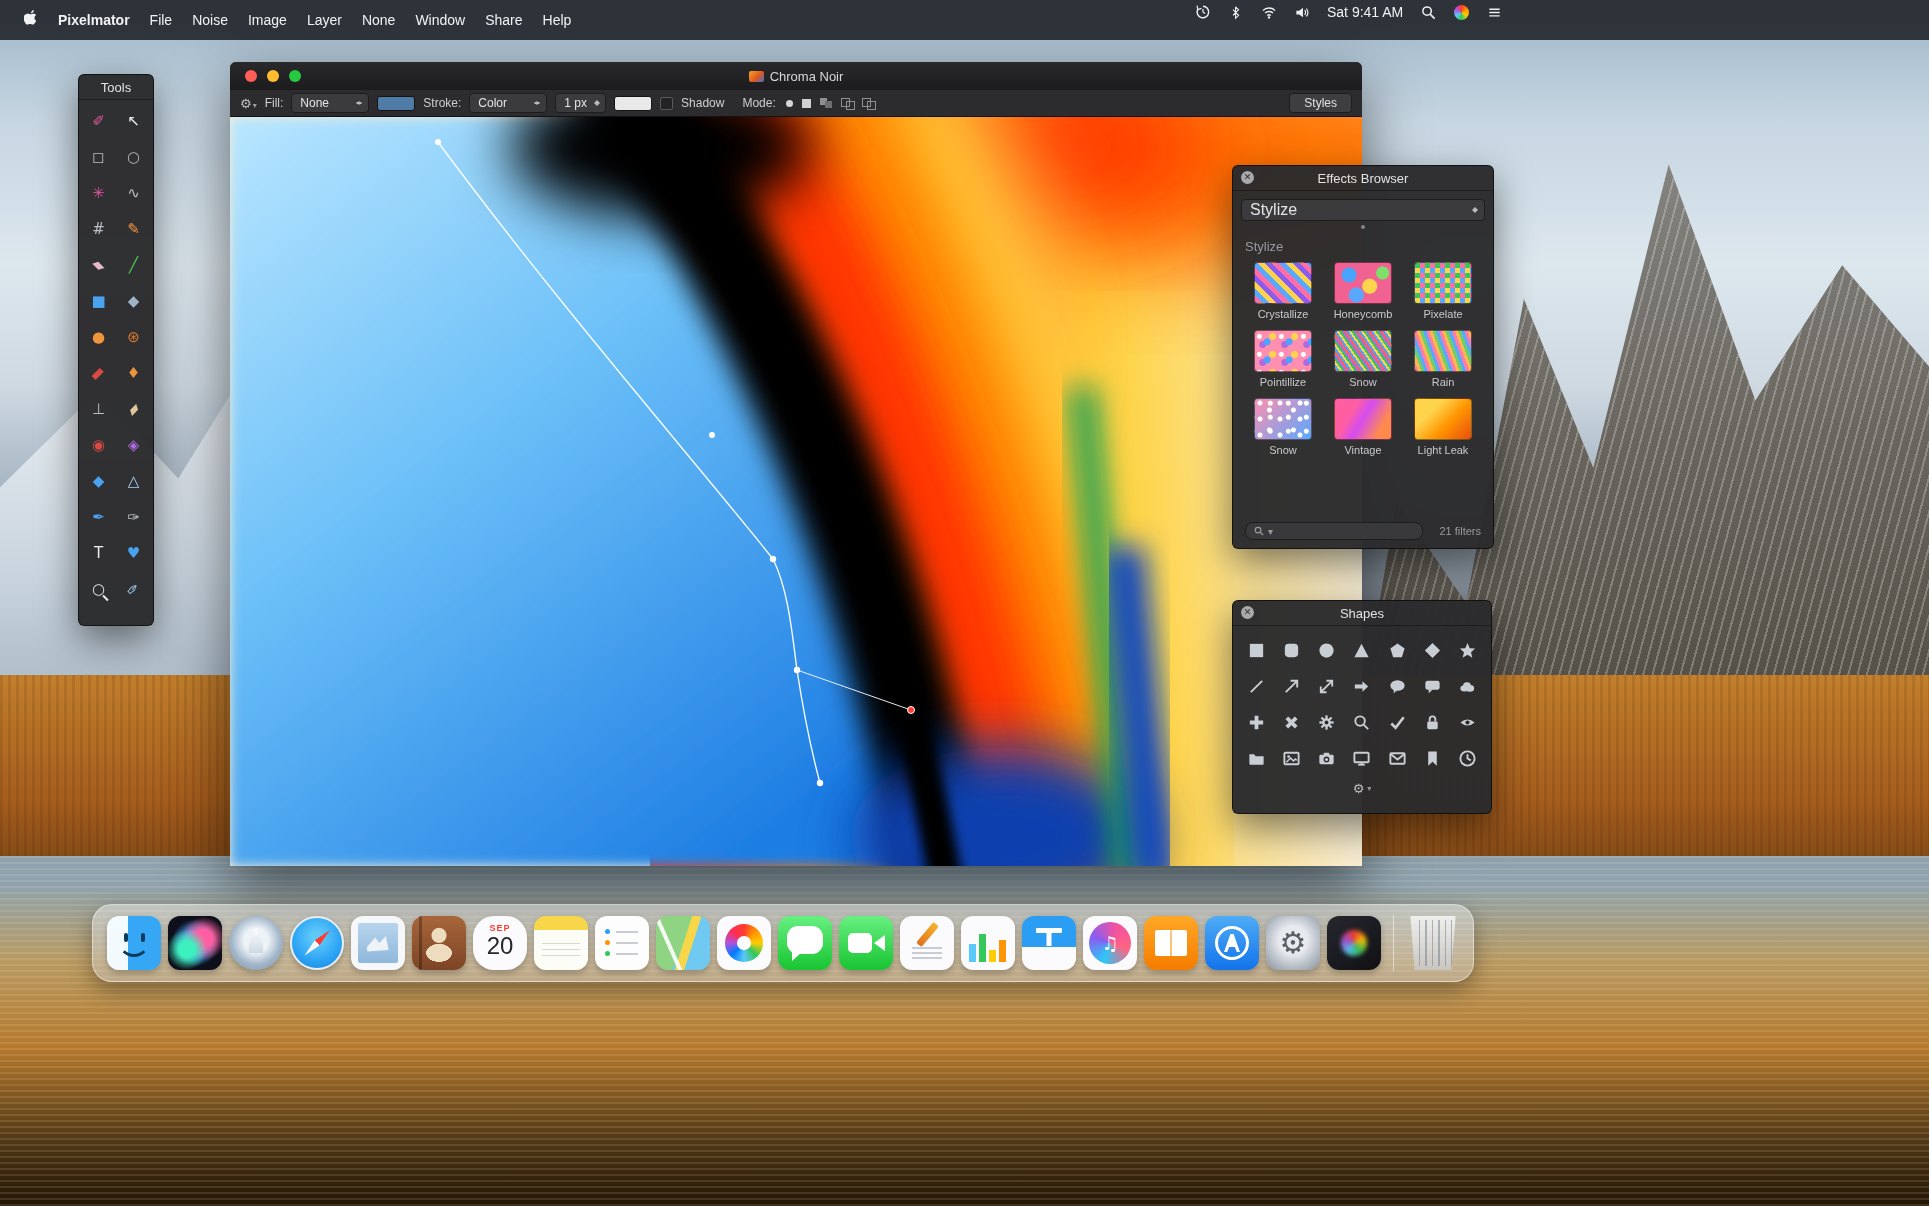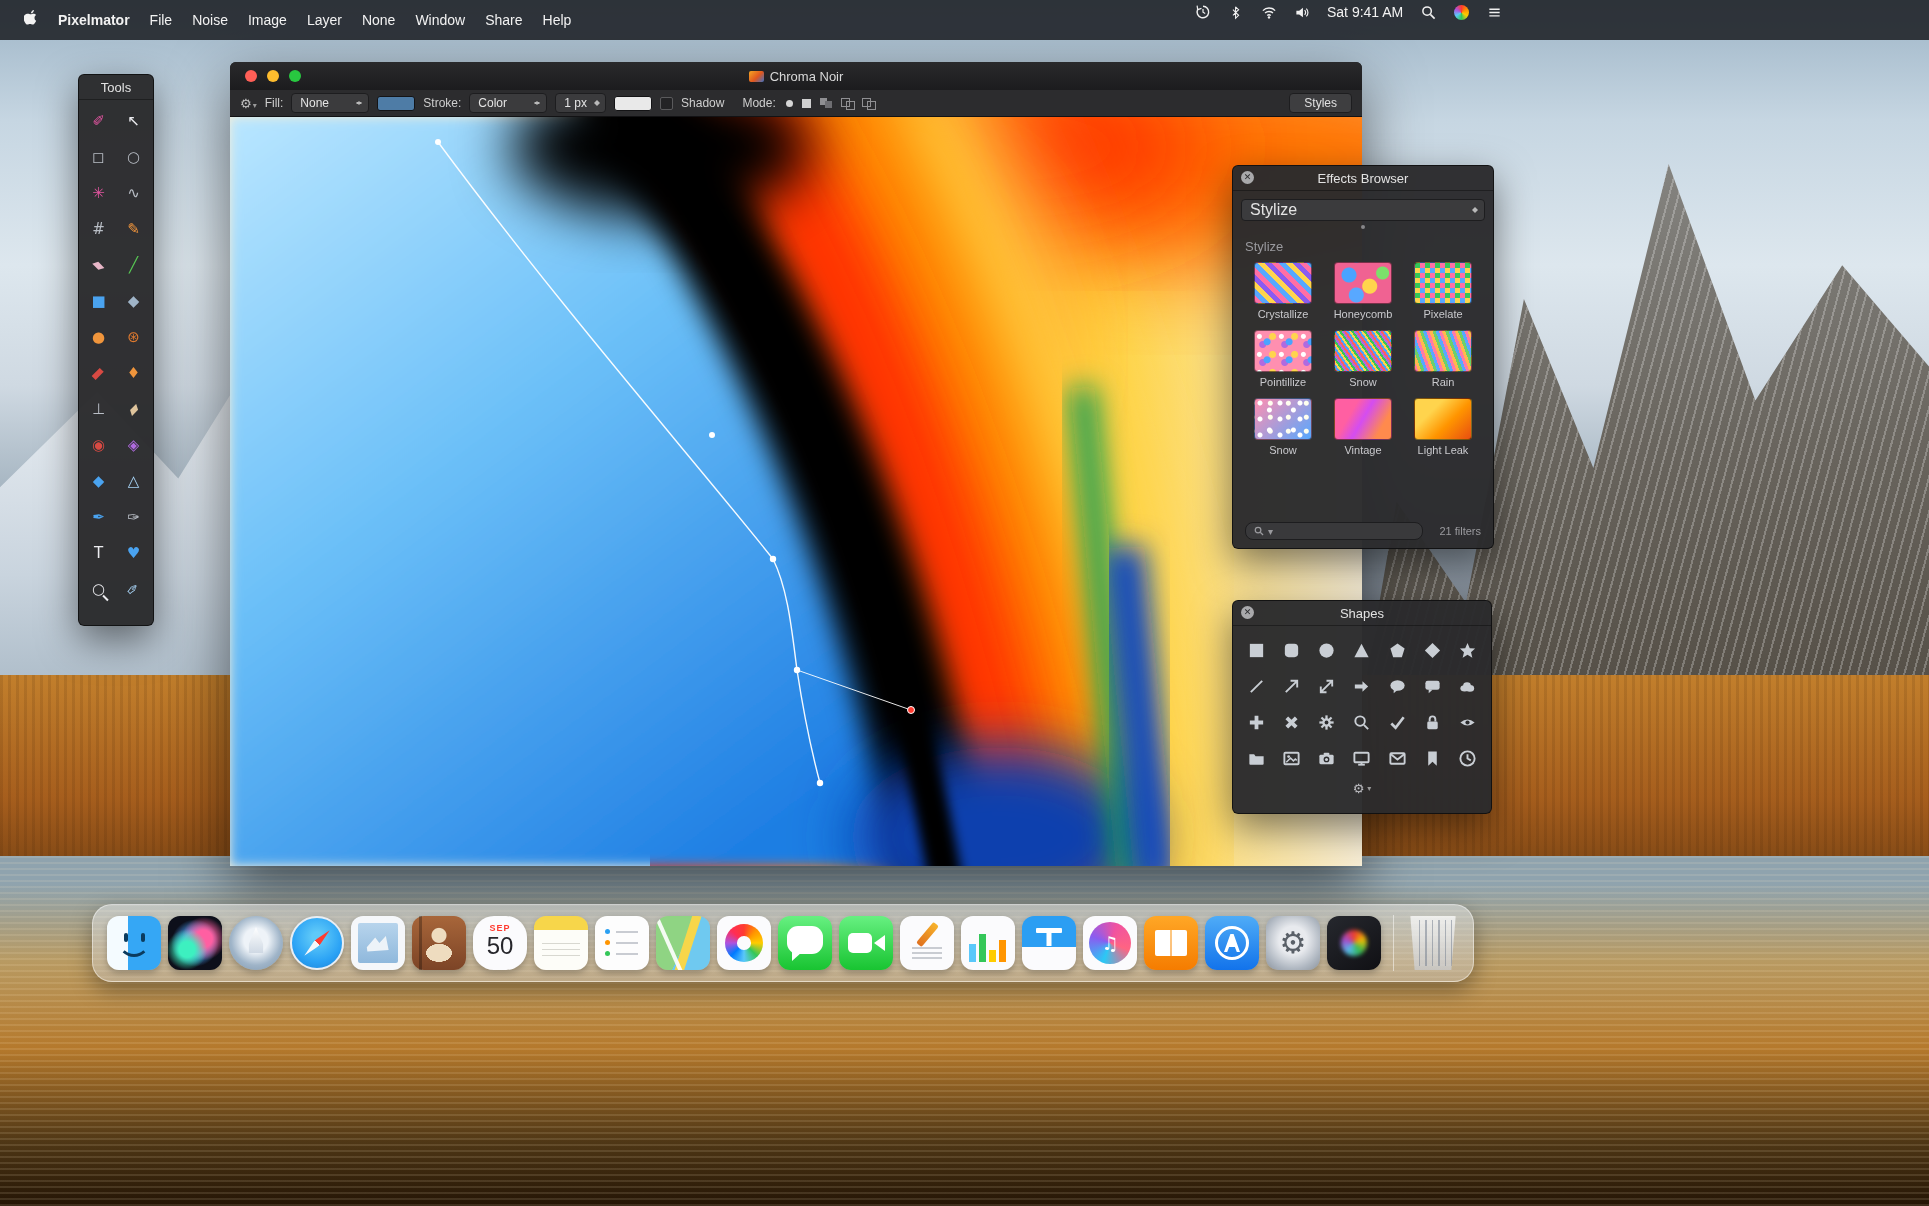--- a/index.html
+++ b/index.html
@@ -715,21 +715,21 @@
 
   <div class="dock">
     <span class="di dk-finder"></span>
     <span class="di dk-siri"></span>
     <span class="di dk-launchpad"></span>
     <span class="di dk-safari"></span>
     <span class="di dk-mail"></span>
     <span class="di dk-contacts"></span>
     <span class="di dk-calendar">
       <span class="cal-m">SEP</span>
-      <span class="cal-d">50</span>
+      <span class="cal-d">20</span>
     </span>
     <span class="di dk-notes"></span>
     <span class="di dk-reminders"></span>
     <span class="di dk-maps"></span>
     <span class="di dk-photos">
         <span class="pw"></span>
       </span>
     <span class="di dk-messages"></span>
     <span class="di dk-facetime"></span>
     <span class="di dk-pages"></span>

